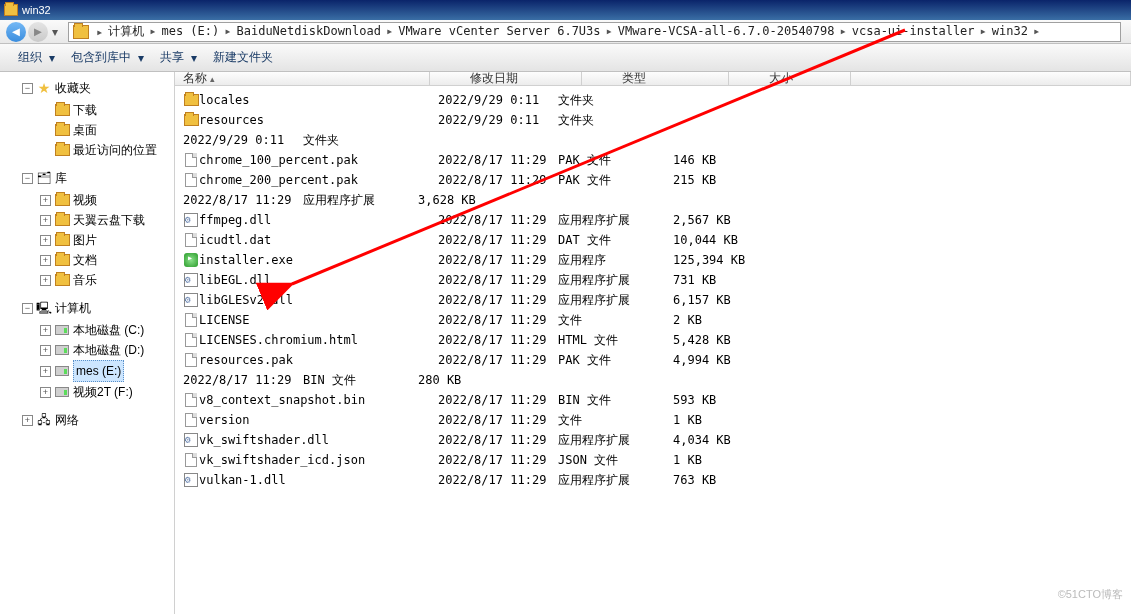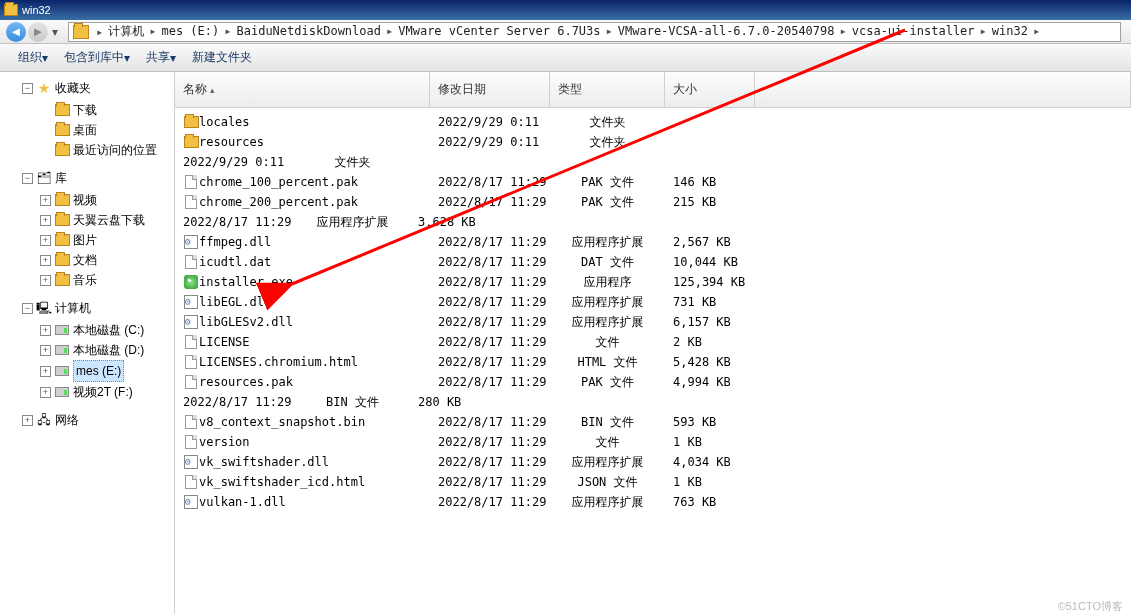--- a/index.html
+++ b/index.html
@@ -10,55 +10,55 @@
     .navbar { background: linear-gradient(#fafafa, #e8e8e8); height: 24px; border-bottom: 1px solid #c0c0c0; display:flex; align-items:center; padding:0 6px; }
     .nav-arrow { width:20px; height:20px; border-radius:50%; background:linear-gradient(#74b8f5,#3a8dde); display:flex; align-items:center; justify-content:center; color:#fff; margin-right:2px; font-size:13px; }
     .nav-arrow.fwd{background:linear-gradient(#e4e4e4,#cacaca); color:#888;}
     .nav-dd{width:10px;color:#555;text-align:center;}
     .address { flex:1; background:#fff; border:1px solid #a0a0a0; height:20px; display:flex; align-items:center; margin:0 4px 0 8px; font-family:"SimSun",monospace; font-size:12px; color:#222; overflow:hidden; }
     .addr-icon{width:16px;height:14px;background:#f0c040;border:1px solid #c08020;margin:0 4px;position:relative;flex-shrink:0;}
     .addr-icon::before{content:"";position:absolute;top:-3px;left:0;width:7px;height:3px;background:#f0c040;border:1px solid #c08020;border-bottom:none;}
     .crumb{padding:0 2px;white-space:nowrap;}
     .crumb-sep{padding:0 3px;color:#555;}
     .toolbar { background: linear-gradient(#fafafa, #e4e4e4); height: 28px; border-bottom:1px solid #c0c0c0; display:flex; align-items:center; padding:0 10px; gap:0; color:#1a3b66; }
-    .tb-item{padding:0 8px; display:flex; align-items:center; gap:0; height:100%;}
+    .tb-item{padding:0 8px; display:flex; align-items:center; gap:7px; height:100%;}
     .content{display:flex; height:calc(100% - 72px);}
     .sidebar{width:175px; border-right:1px solid #d0d0d0; background:#fff; padding:6px 4px; overflow:hidden;}
     .tree ul{list-style:none; padding-left:18px;}
     .tree li{line-height:20px; white-space:nowrap; display:flex; align-items:center;}
     .exp{width:11px;height:11px;border:1px solid #888;display:flex;align-items:center;justify-content:center;font-size:9px;color:#555;margin-right:3px;flex-shrink:0;line-height:1;}
     .exp.none{border:none;}
     .ticon{width:16px;height:16px;margin-right:3px;flex-shrink:0;display:flex;align-items:center;justify-content:center;}
     .folder-ico{width:15px;height:12px;background:#f0c040;border:1px solid #c08020;position:relative;}
     .folder-ico::before{content:"";position:absolute;top:-3px;left:0;width:7px;height:3px;background:#f0c040;border:1px solid #c08020;border-bottom:none;}
     .star-ico{color:#f0c040;font-size:14px;}
     .drive-ico{width:14px;height:10px;background:#d0d0d0;border:1px solid #888;position:relative;}
     .drive-ico::after{content:"";position:absolute;right:1px;top:2px;width:3px;height:5px;background:#5bdb5b;}
     .sel{background:#cde6ff;border:1px dotted #5a90c8;padding:0 2px;}
     .sidehdr{margin-bottom:2px;}
     .sidegrp{margin-bottom:8px;}
     .filepane{flex:1; display:flex; flex-direction:column;}
-    .cols{display:flex; height:36px; background:linear-gradient(#fdfdfd,#ececec); border-bottom:1px solid #d0d0d0;}
+    .cols{display:flex; height:14px; background:linear-gradient(#fdfdfd,#ececec); border-bottom:1px solid #d0d0d0;gap:32px;}
     .col{border-right:1px solid #d0d0d0; padding:0 8px; display:flex; align-items:center; color:#333;}
     .col-name{width:255px;} .col-date{width:120px;} .col-type{width:115px;} .col-size{width:90px; justify-content:flex-start;}
     .sort-arr{font-size:9px;color:#666;margin-left:3px;}
     .rows{flex:1; overflow:auto; font-family:"SimSun",monospace; font-size:12px; padding-top:4px;}
     .row{display:flex; height:20px; align-items:center;}
     .cell{padding:0 8px; overflow:hidden; white-space:nowrap;}
     .c-name{width:255px; display:flex; align-items:center; gap:0;}
-    .c-date{width:120px;} .c-type{width:115px;text-align:center;} .c-size{width:90px; padding-right:20px;}
+    .c-date{width:120px;} .c-type{width:115px;} .c-size{width:90px; padding-right:20px;}
     .fico{width:16px;height:16px;display:flex;align-items:center;justify-content:center;flex-shrink:0;}
     .file-ico{width:12px;height:14px;background:#fff;border:1px solid #999;position:relative;}
     .file-ico::after{content:"";position:absolute;top:-1px;right:-1px;width:4px;height:4px;background:#ddd;border-left:1px solid #999;border-bottom:1px solid #999;}
     .dll-ico{width:14px;height:14px;background:#fff;border:1px solid #888;}
     .dll-ico::after{content:"⚙";font-size:10px;color:#5a78a8;position:relative;top:-2px;}
     .exe-ico{width:14px;height:14px;background:radial-gradient(#8be28b,#2a9a2a);border-radius:3px;position:relative;}
     .exe-ico::after{content:"▸";color:#fff;font-size:10px;position:absolute;left:3px;top:-1px;}
     .arrow-overlay{position:absolute; pointer-events:none; z-index:5;}
-    .watermark{position:absolute;bottom:0;right:8px;color:#bbb;font-size:11px;}
+    .watermark{position:absolute;bottom:12px;right:8px;color:#bbb;font-size:11px;}
   </style>
 </head>
 <body>
 
 <div class="titlebar">
   <div class="titlebar-icon"></div>
   <span>win32</span>
 </div>
 
 <div class="navbar">
@@ -416,21 +416,21 @@
           </div>
           <div class="cell c-date">2022/8/17 11:29</div>
           <div class="cell c-type">应用程序扩展</div>
           <div class="cell c-size">4,034 KB</div>
         </div>
         <div class="row">
           <div class="cell c-name">
             <span class="fico">
               <span class="file-ico"></span>
             </span>
-            <span>vk_swiftshader_icd.html</span>
+            <span>vk_swiftshader_icd.json</span>
           </div>
           <div class="cell c-date">2022/8/17 11:29</div>
           <div class="cell c-type">JSON 文件</div>
           <div class="cell c-size">1 KB</div>
         </div>
         <div class="row">
           <div class="cell c-name">
             <span class="fico">
               <span class="dll-ico"></span>
             </span>

